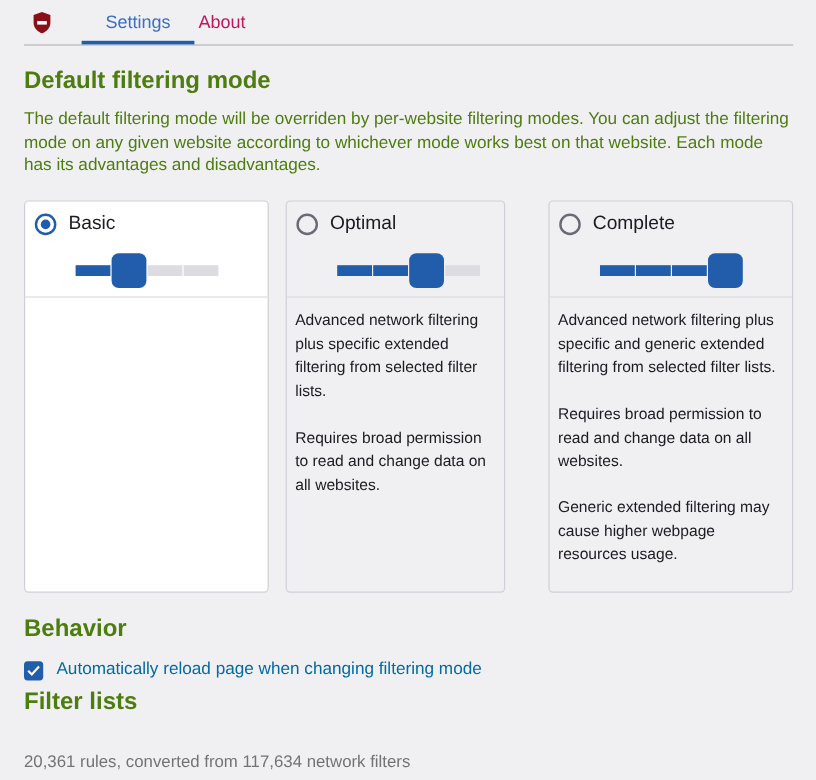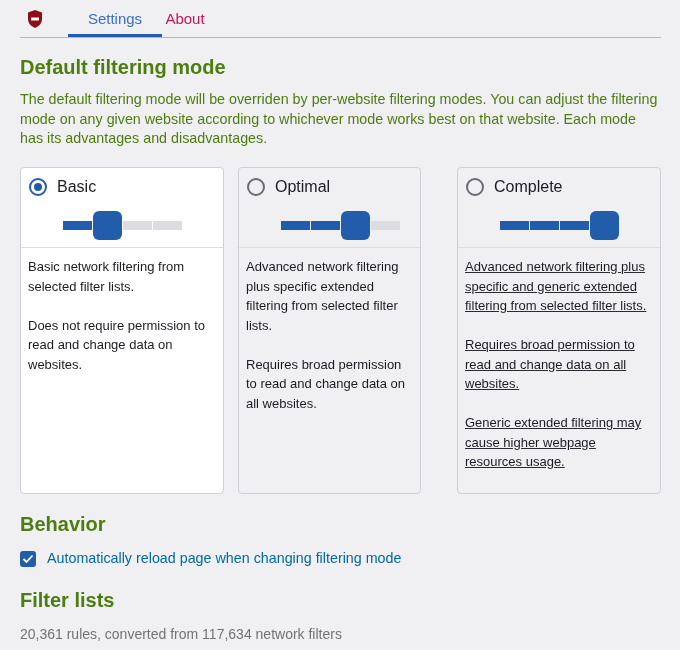--- a/index.html
+++ b/index.html
@@ -90,44 +90,40 @@
   <div class="head">
     <span class="radio on"></span>
     <span class="label">Basic</span>
     <div class="slider">
       <span class="seg fill" style="left:0"></span>
       <span class="seg" style="left:60px"></span>
       <span class="seg" style="left:90px"></span>
       <span class="knob" style="left:30px"></span>
     </div>
   </div>
-  <div class="desc">
-    <p>Basic network filtering from selected filter lists.</p>
-    <p>Does not require permission to read and change data on websites.</p>
-  </div>
 </div>
 
 <div class="card" style="left:238px; width:183px;">
   <div class="head">
     <span class="radio"></span>
     <span class="label">Optimal</span>
     <div class="slider">
       <span class="seg fill" style="left:0"></span>
       <span class="seg fill" style="left:30px"></span>
       <span class="seg" style="left:90px"></span>
       <span class="knob" style="left:60px"></span>
     </div>
   </div>
   <div class="desc">
     <p>Advanced network filtering plus specific extended filtering from selected filter lists.</p>
     <p>Requires broad permission to read and change data on all websites.</p>
   </div>
 </div>
 
-<div class="card" style="left:457px; width:204px;text-decoration:underline;">
+<div class="card" style="left:457px; width:204px;">
   <div class="head">
     <span class="radio"></span>
     <span class="label">Complete</span>
     <div class="slider">
       <span class="seg fill" style="left:0"></span>
       <span class="seg fill" style="left:30px"></span>
       <span class="seg fill" style="left:60px"></span>
       <span class="knob" style="left:90px"></span>
     </div>
   </div>
@@ -141,14 +137,14 @@
 <h2 style="top:513px">Behavior</h2>
 <div class="check-row">
   <span class="checkbox">
     <svg width="12" height="10" viewBox="0 0 12 10">
       <path d="M1.5 5 L4.5 8 L10.5 1.5" stroke="#ffffff" stroke-width="1.8" fill="none"></path>
     </svg>
   </span>
   <span class="check-label">Automatically reload page when changing filtering mode</span>
 </div>
 
-<h2 style="top:589px">Filter lists</h2>
+<h2 style="top:574px">Filter lists</h2>
 <div class="stats">20,361 rules, converted from 117,634 network filters</div>
 
 </body></html>

